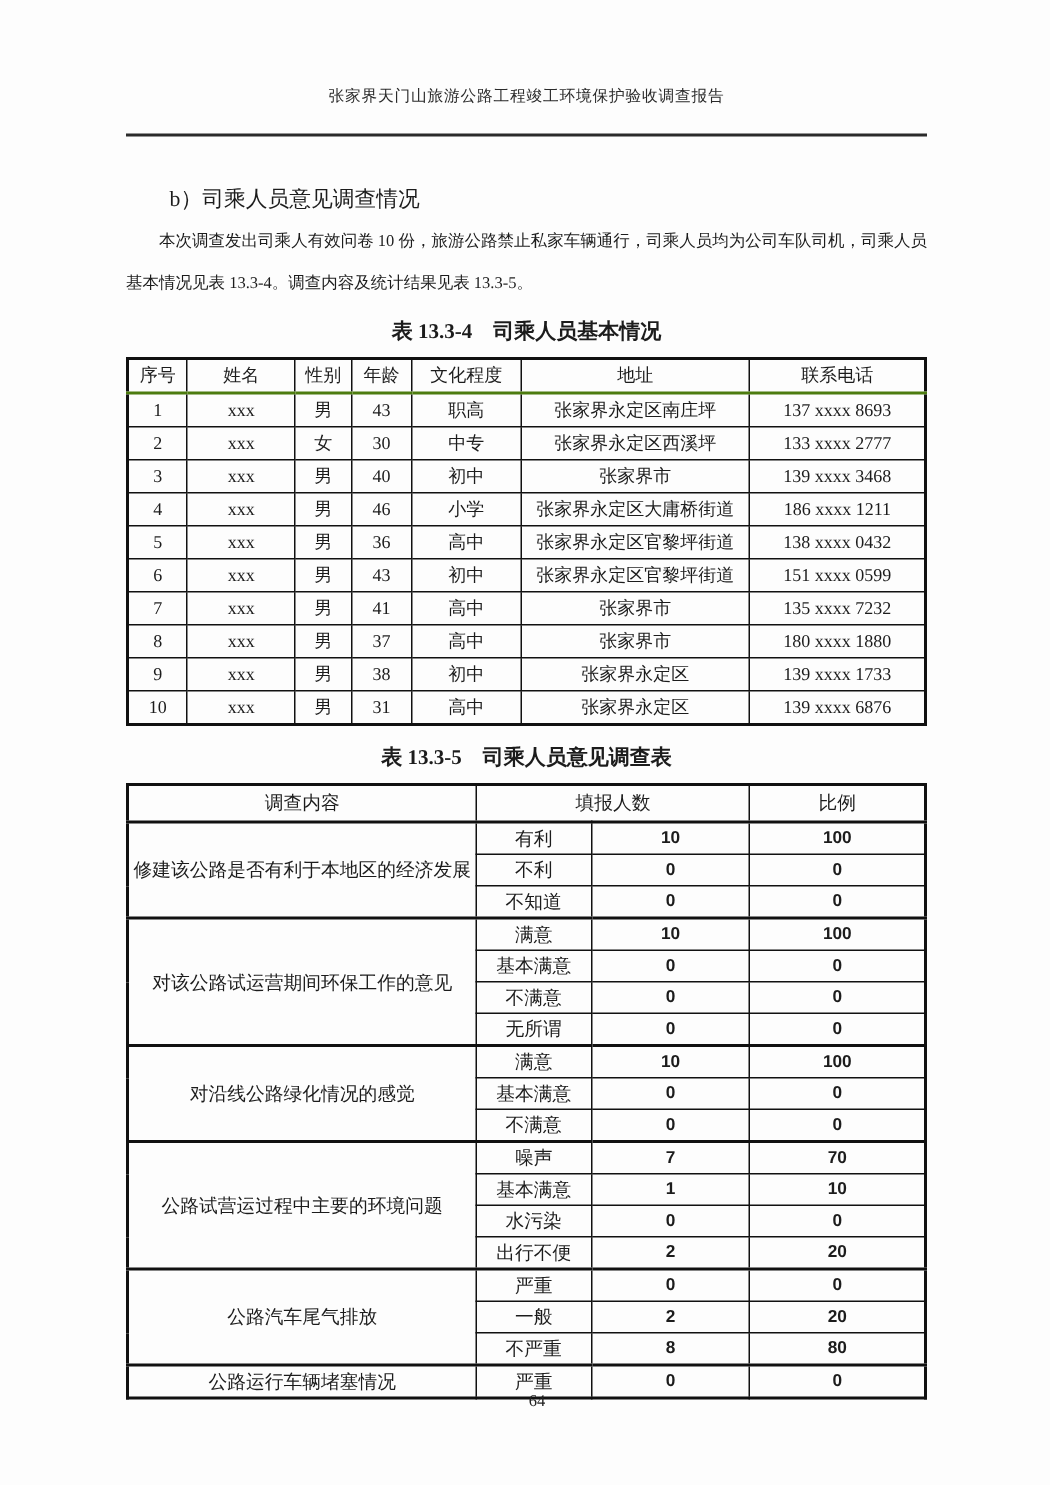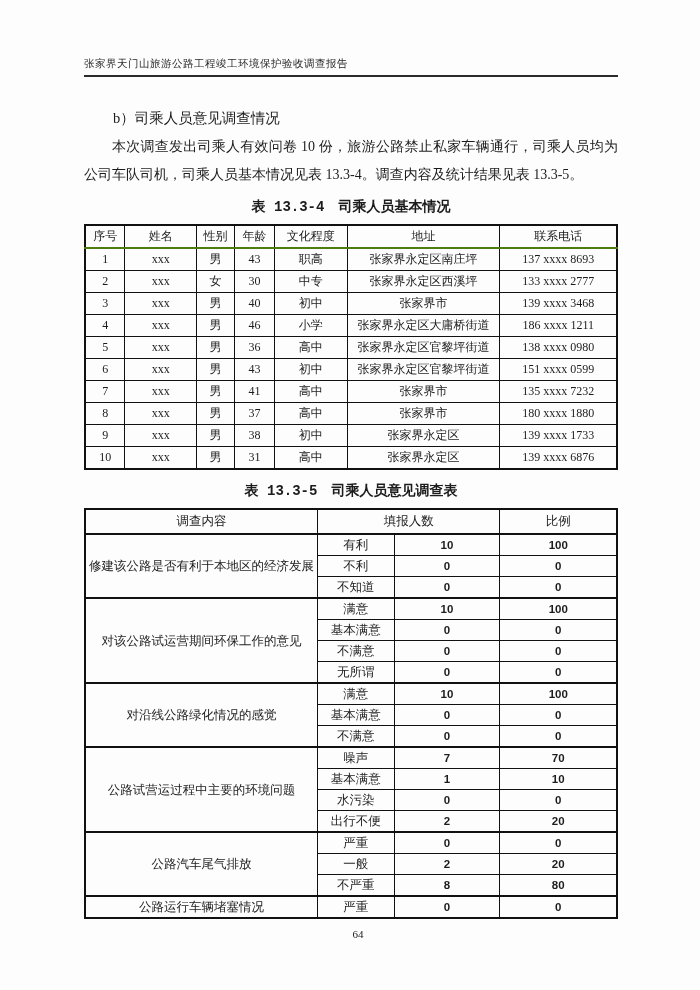--- a/index.html
+++ b/index.html
@@ -8,45 +8,44 @@
     width:700px;height:990px;
     background:#fdfdfd;
     font-family:"Liberation Serif","DejaVu Serif",serif;
     color:#1c1c1c;
     overflow:hidden;
     box-sizing:border-box;
   }
   .content{margin:0 82px 0 84px;}
   .doc-header{
     padding-top:57px;
-    text-align:left;
+    text-align:center;
     font-size:10.5px;
     letter-spacing:.5px;
     color:#2a2a2a;
     border-bottom:2px solid #2b2b2b;
-    padding-bottom:4px;
+    padding-bottom:18px;
   }
   .section-heading{
     margin-top:32px;
     padding-left:29px;
     font-size:14.5px;
   }
   .body-paragraph{
     margin-top:5px;
-    font-size:14px;
+    font-size:11px;
     line-height:28px;
     text-align:justify;
     text-indent:2em;
   }
   .table-caption{
     text-align:center;
     font-weight:bold;
     font-size:14px;
     margin-top:9px;
-    font-family:Liberation Mono, monospace;
   }
   .caption-2{margin-top:12px;}
   table{
     width:100%;
     border-collapse:collapse;
     table-layout:fixed;
     border:2px solid #111;
   }
   .tbl{margin-top:8px;}
   th,td{
@@ -156,21 +155,21 @@
             <td>张家界永定区大庸桥街道</td>
             <td>186 xxxx 1211</td>
           </tr>
           <tr>
             <td>5</td>
             <td>xxx</td>
             <td>男</td>
             <td>36</td>
             <td>高中</td>
             <td>张家界永定区官黎坪街道</td>
-            <td>138 xxxx 0980</td>
+            <td>138 xxxx 0432</td>
           </tr>
           <tr>
             <td>6</td>
             <td>xxx</td>
             <td>男</td>
             <td>43</td>
             <td>初中</td>
             <td>张家界永定区官黎坪街道</td>
             <td>151 xxxx 0599</td>
           </tr>

